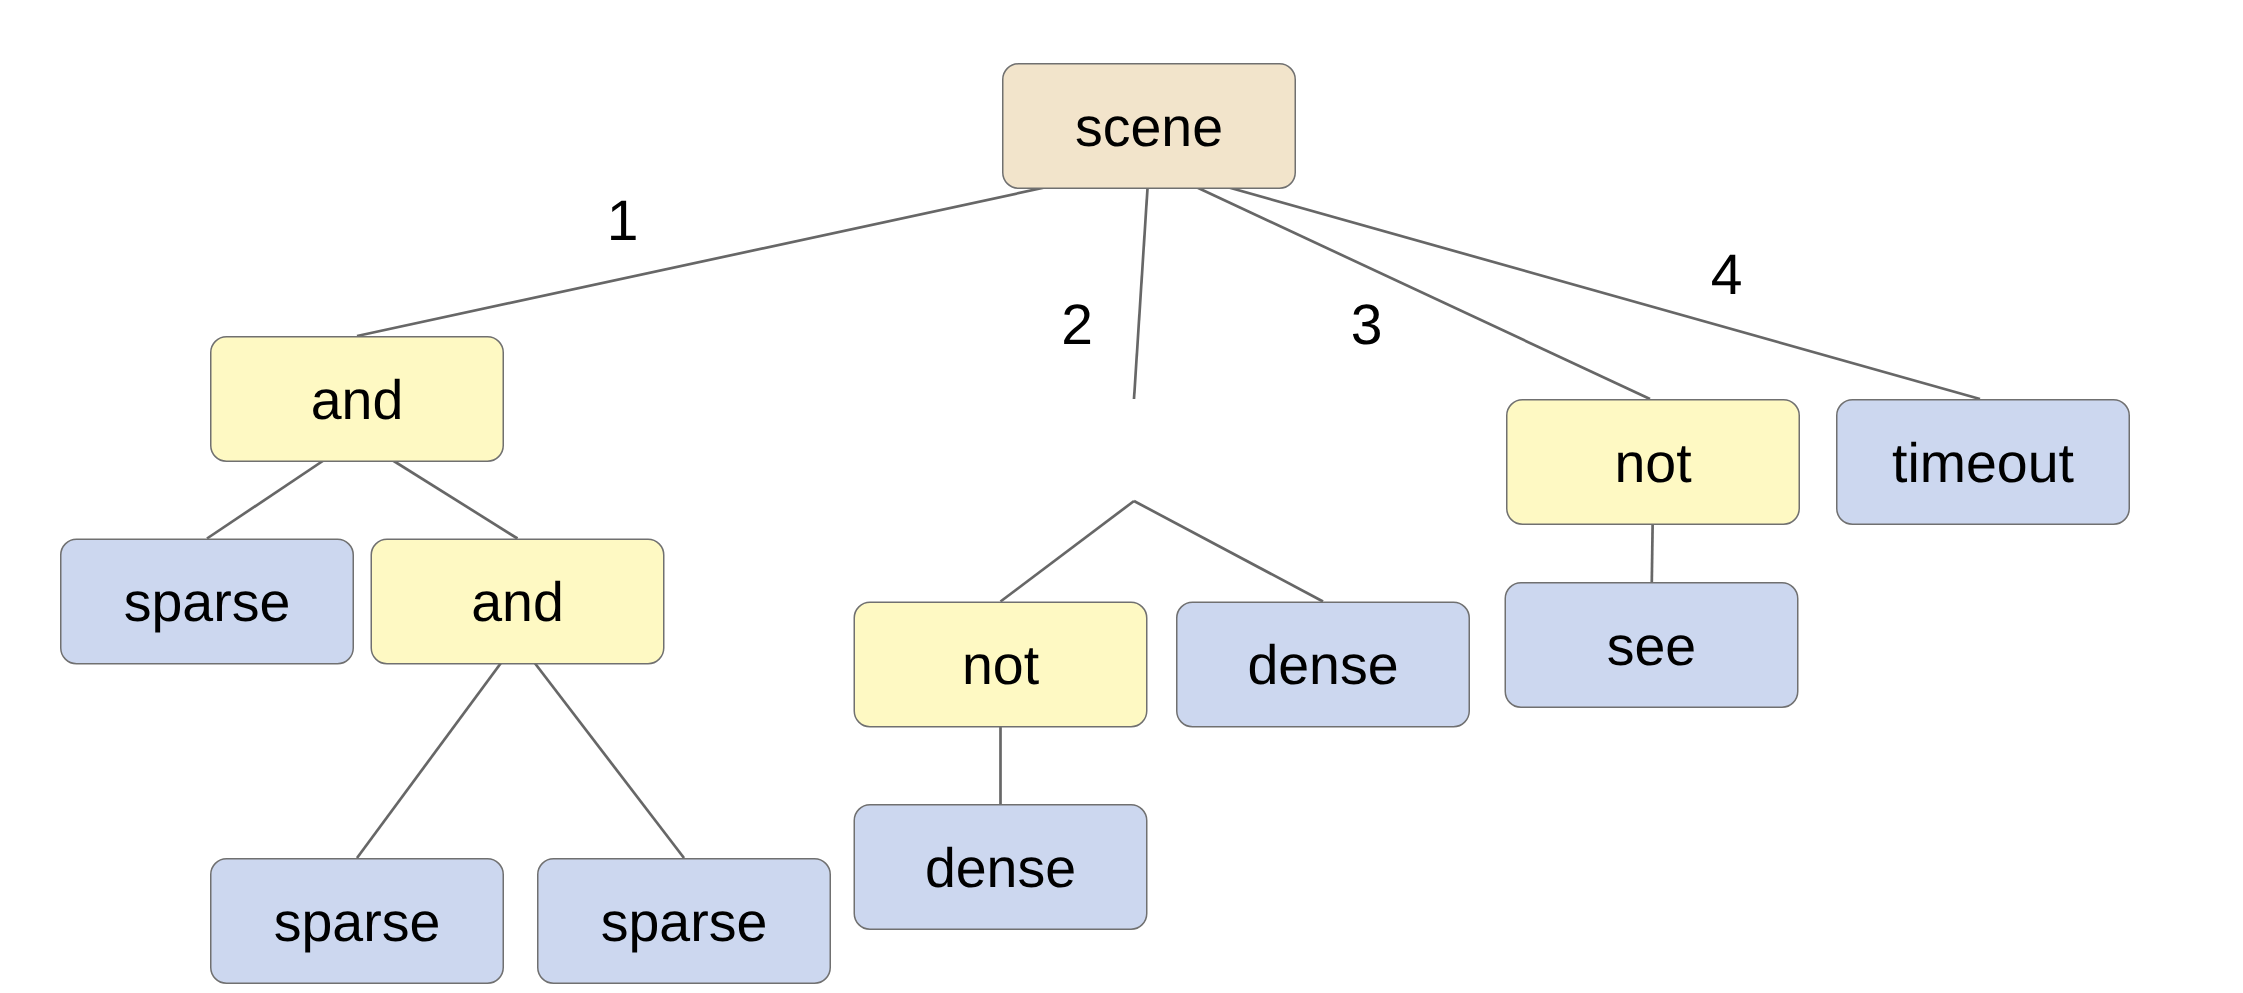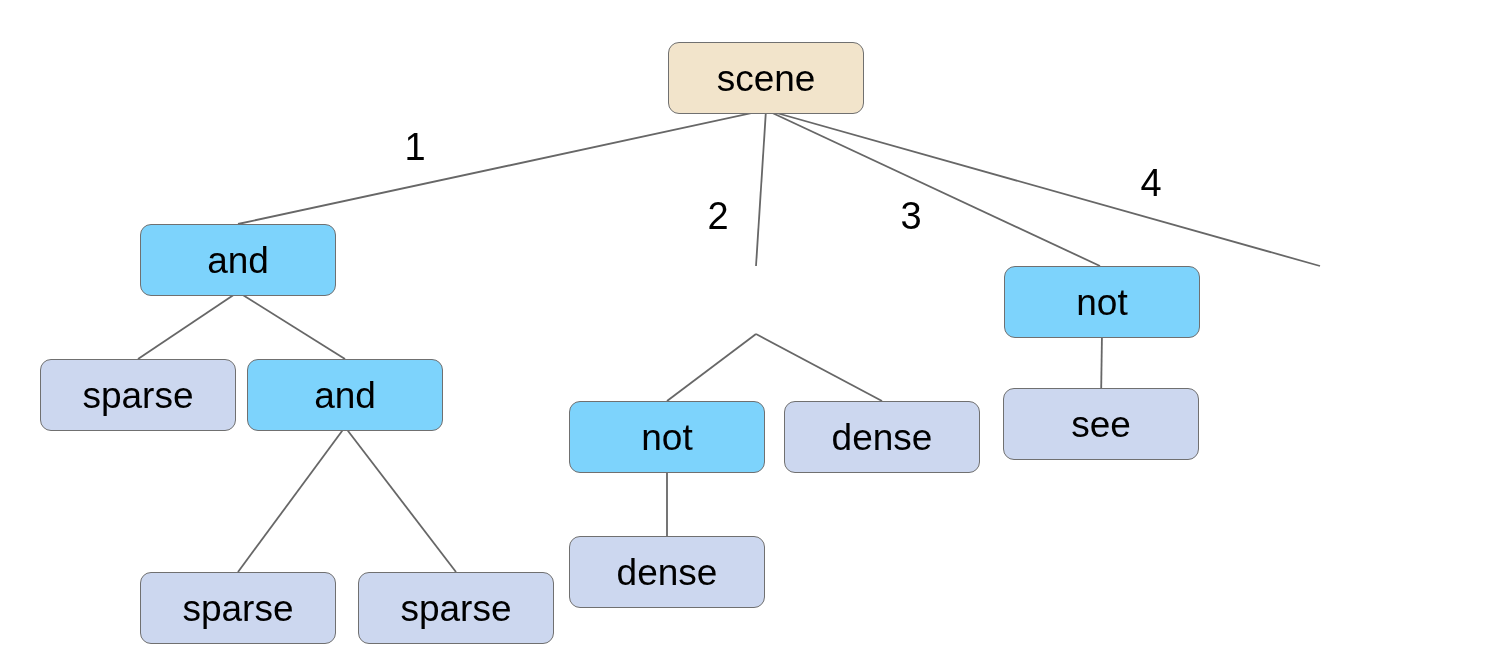--- a/index.html
+++ b/index.html
@@ -29,34 +29,34 @@
   }
   .edge-label {
     font-family: "Liberation Sans", sans-serif;
     font-size: 38px;
     fill: #000000;
     text-anchor: middle;
   }
   .node {
     position: absolute;
     width: 196px;
-    height: 72px;
+    height: 84px;
     box-sizing: border-box;
     border: 1.5px solid #707070;
     border-radius: 11px;
     display: flex;
     align-items: center;
     justify-content: center;
     font-size: 37px;
     color: #000000;
     line-height: 1;
     white-space: nowrap;
   }
   .n-root { background: #f2e4cb; }
-  .n-op   { background: #7dd3fc; }
+  .n-op   { background: #fef9c3; }
   .n-leaf { background: #ccd7ef; }
 </style>
 </head>
 <body>
 
 <div class="canvas">
 
   <svg class="edges-svg" viewBox="0 0 1495 662">
 
     <line class="edge" x1="766" y1="110" x2="238" y2="224"></line>
@@ -80,20 +80,21 @@
     <text class="edge-label" x="415" y="160">1</text>
     <text class="edge-label" x="718" y="229">2</text>
     <text class="edge-label" x="911" y="229">3</text>
     <text class="edge-label" x="1151" y="196">4</text>
   </svg>
 
   <div class="node n-root" style="left:668px;top:42px">scene</div>
 
   <div class="node n-op" style="left:140px;top:224px">and</div>
   <div class="node n-op" style="left:1004px;top:266px">not</div>
+  <div class="node n-leaf" style="left:1224px;top:266px">timeout</div>
 
   <div class="node n-leaf" style="left:40px;top:359px">sparse</div>
   <div class="node n-op" style="left:247px;top:359px">and</div>
   <div class="node n-op" style="left:569px;top:401px">not</div>
   <div class="node n-leaf" style="left:784px;top:401px">dense</div>
   <div class="node n-leaf" style="left:1003px;top:388px">see</div>
 
   <div class="node n-leaf" style="left:140px;top:572px">sparse</div>
   <div class="node n-leaf" style="left:358px;top:572px">sparse</div>
   <div class="node n-leaf" style="left:569px;top:536px">dense</div>

